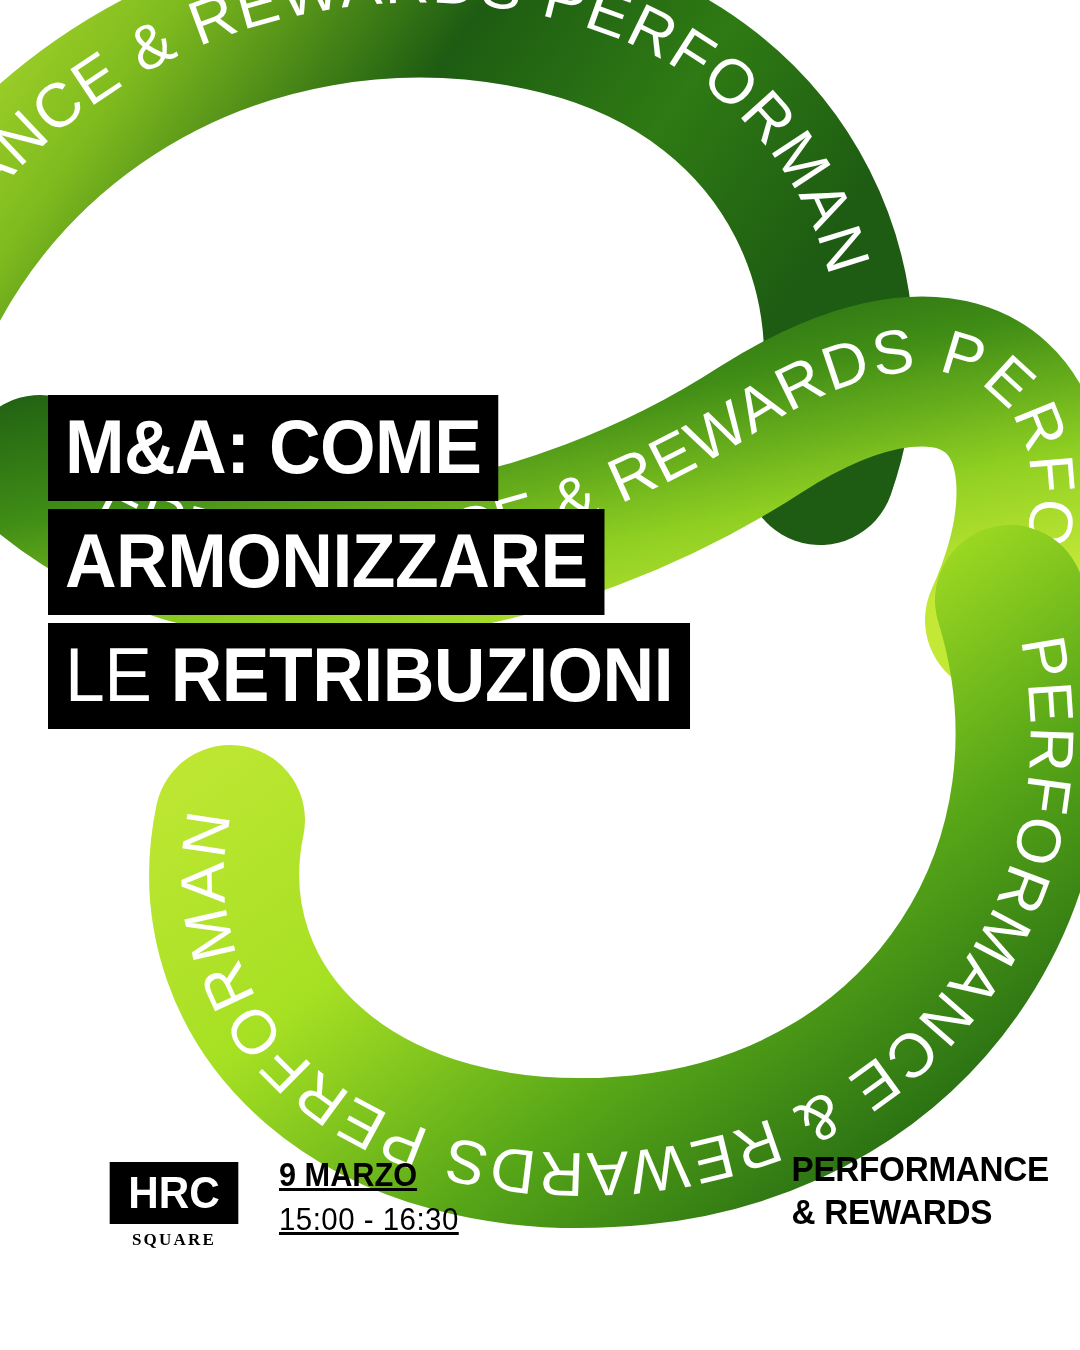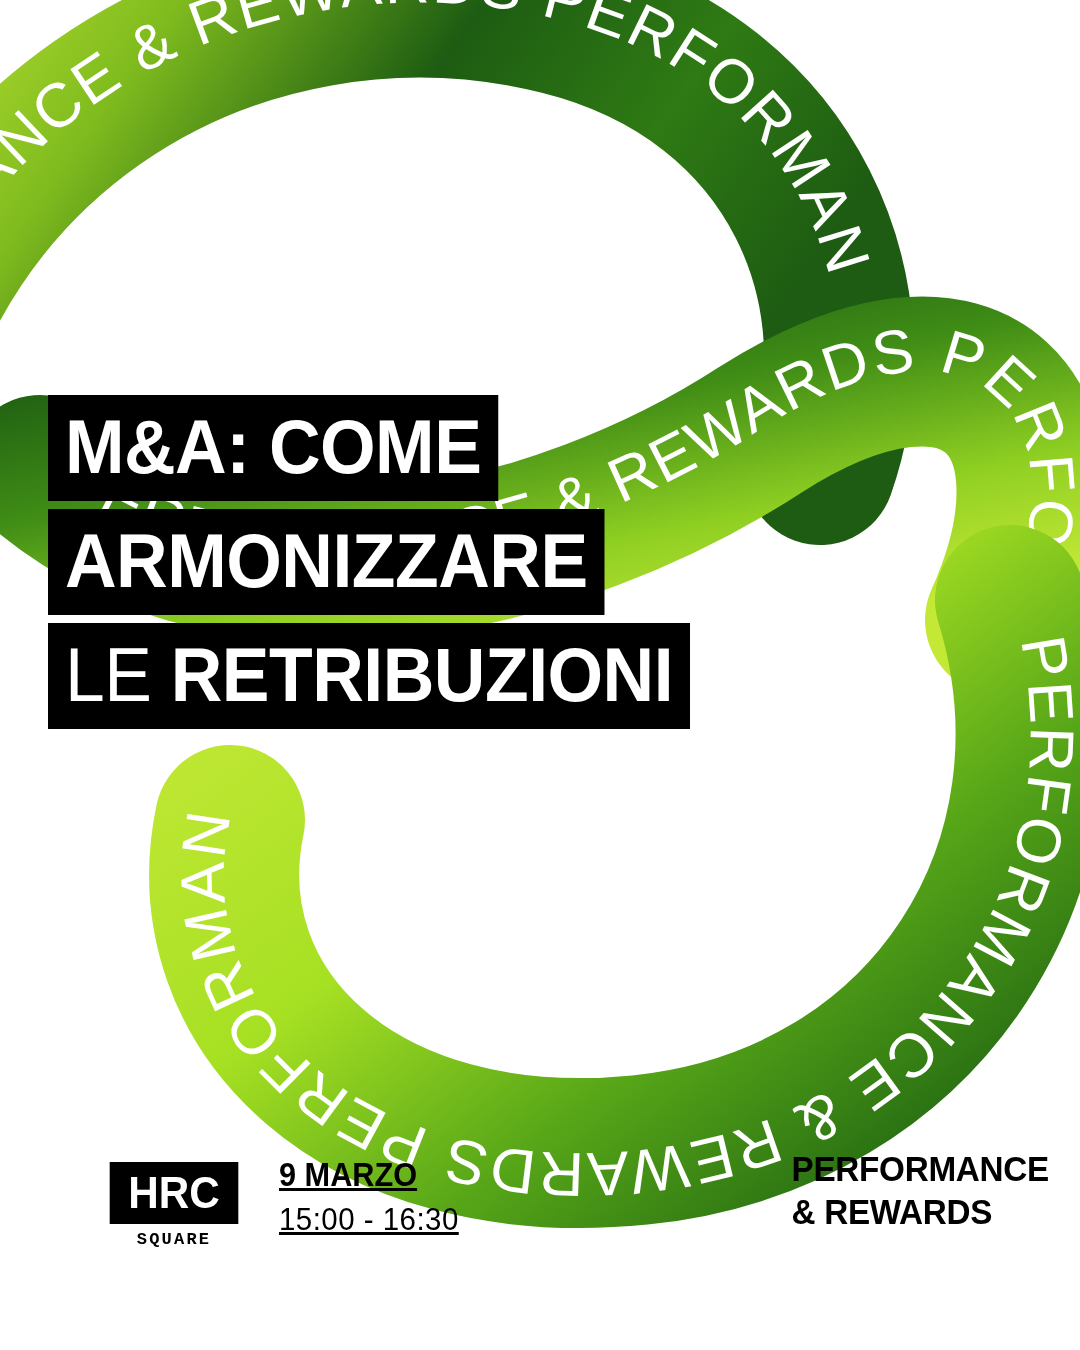--- a/index.html
+++ b/index.html
@@ -80,21 +80,21 @@
     font-size: 44px;
     letter-spacing: 0px;
     transform: scaleX(0.96);
   }
   .logo-sub {
     position: absolute;
     left: 80px;
     top: 88px;
     width: 134px;
     text-align: center;
-    font-family: Liberation Mono, monospace;
+    font-family: Liberation Serif, serif;
     font-weight: 700;
     font-size: 17px;
     letter-spacing: 2.2px;
     color: #000000;
   }
   .event-info {
     position: absolute;
     left: 252px;
     top: 14px;
     color: #000000;

